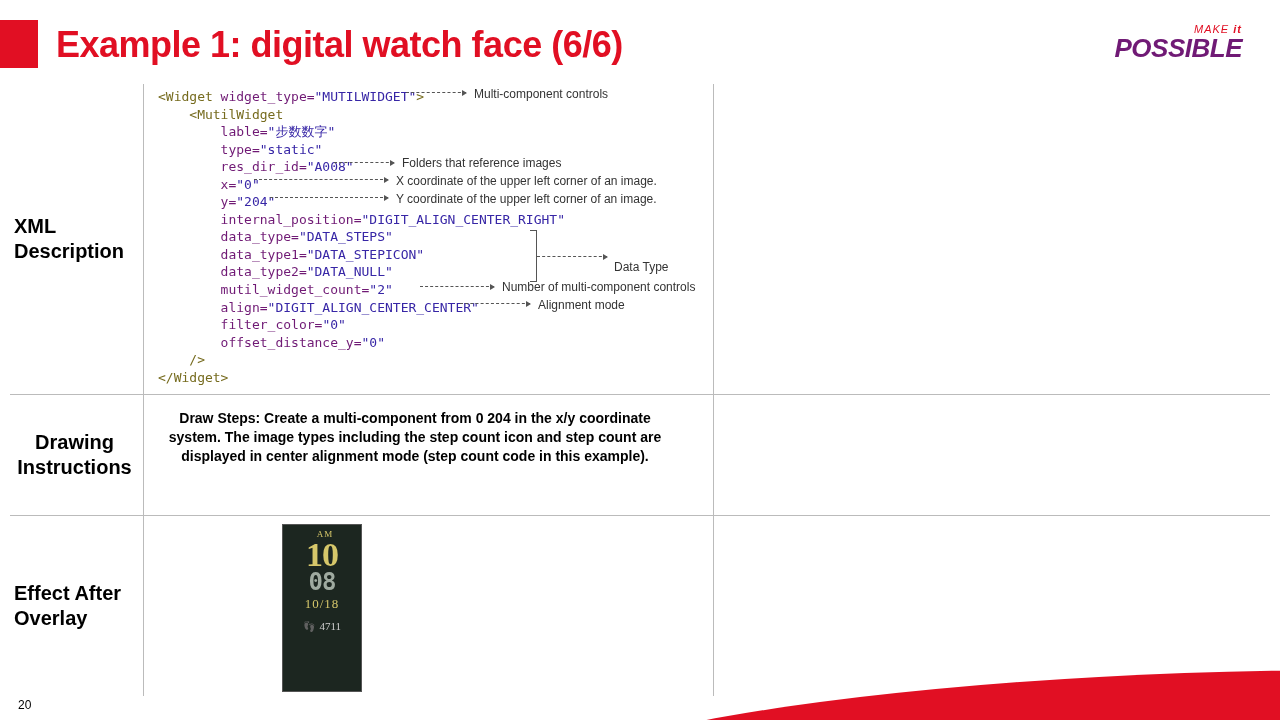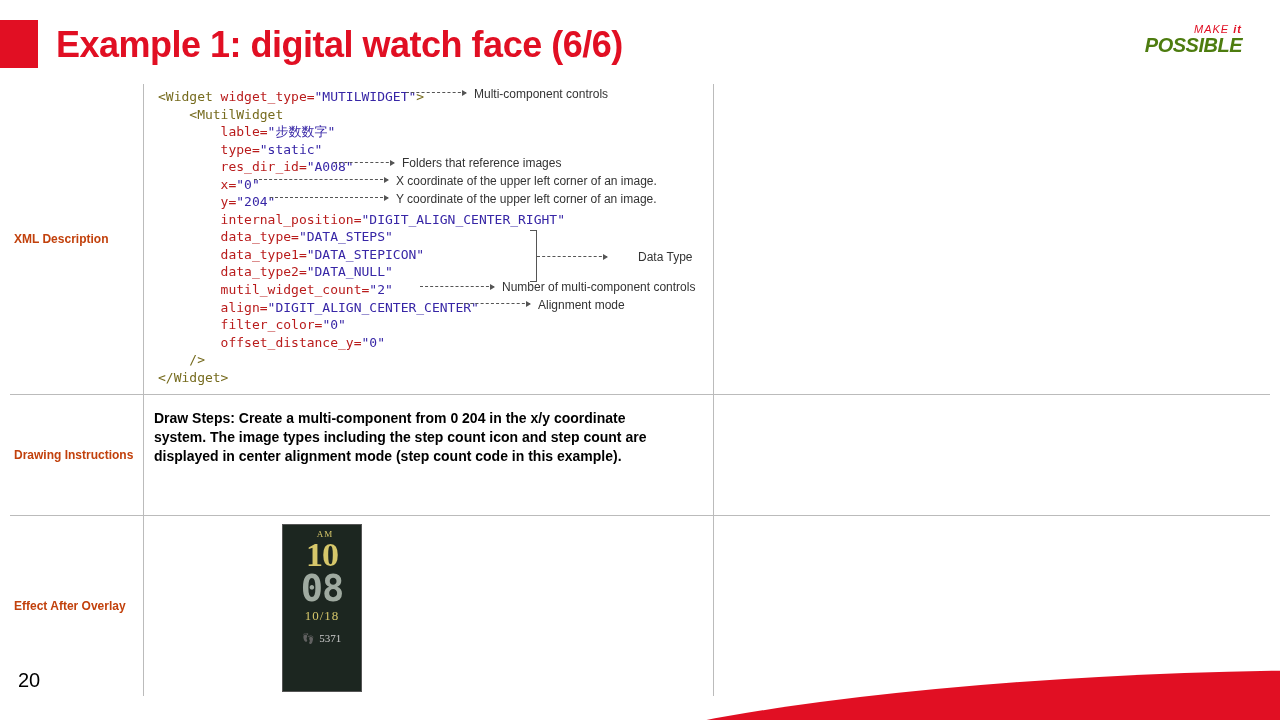--- a/index.html
+++ b/index.html
@@ -3,51 +3,51 @@
 <meta charset="utf-8">
 <style>
   * { box-sizing: border-box; margin: 0; padding: 0; }
   html, body { width: 1280px; height: 720px; font-family: "Segoe UI", Arial, sans-serif; background: #fff; overflow: hidden; }
   .slide { position: relative; width: 1280px; height: 720px; }
   .red-block { position: absolute; left: 0; top: 20px; width: 38px; height: 48px; background: #e10f23; }
   .title { position: absolute; left: 56px; top: 24px; font-size: 36px; font-weight: 700; color: #e10f23; letter-spacing: -0.5px; }
   .logo { position: absolute; right: 38px; top: 24px; text-align: right; line-height: 1; }
   .logo-top { font-size: 11px; font-style: italic; color: #e10f23; letter-spacing: 1px; }
   .logo-top b { font-weight: 700; }
-  .logo-main { font-size: 20px; font-weight: 800; font-style: italic; color: #4d7c0f; letter-spacing: -0.5px; }
-  .page-num { position: absolute; left: 18px; bottom: 28px; font-size: 20px; }
+  .logo-main { font-size: 26px; font-weight: 800; font-style: italic; color: #701a75; letter-spacing: -0.5px; }
+  .page-num { position: absolute; left: 18px; bottom: 8px; font-size: 12px; }
   .red-arc { position: absolute; right: -80px; bottom: -110px; width: 900px; height: 160px; background: #e10f23; border-top-left-radius: 900px 160px; }
 
   .table { position: absolute; left: 10px; top: 84px; width: 1260px; }
   .row { display: flex; }
   .label-col { width: 134px; padding: 4px 8px 4px 4px; border-right: 1px solid #bbb; display:flex; align-items:center; }
   .content-col { flex: 1; position: relative; padding: 4px 6px; border-right: 1px solid #bbb; }
   .spacer-col { width: 556px; }
   .hr { border-top: 1px solid #bbb; }
-  .label-text { font-size: 12px; font-weight: 700; color: #c2410c; line-height: 1.25; }
+  .label-text { font-size: 20px; font-weight: 700; color: #000000; line-height: 1.25; }
   .row-xml .label-col, .row-xml .content-col { height: 310px; }
-  .row-draw .label-col, .row-draw .content-col { height: 120px; }
+  .row-draw .label-col, .row-draw .content-col { height: 120px; text-align: center; }
   .row-effect .label-col, .row-effect .content-col { height: 180px; }
 
   .code { font-family: Consolas, monospace; font-size: 13px; line-height: 1.35; white-space: pre; color: #333; padding-left: 8px; }
   .tag { color: #766b1e; }
-  .attr { color: #b91c1c; }
+  .attr { color: #701a75; }
   .val { color: #3726a6; }
 
   .annot { position: absolute; font-size: 12px; color: #333; white-space: nowrap; }
   .arrow { position: absolute; border-top: 1px dashed #555; height: 0; }
   .arrow::after { content: ""; position: absolute; right: -1px; top: -3px; border-left: 5px solid #555; border-top: 3px solid transparent; border-bottom: 3px solid transparent; }
   .bracket { position: absolute; border: 1px solid #555; border-left: none; width: 7px; }
 
   .draw-text { font-size: 14px; font-weight: 700; max-width: 530px; line-height: 1.35; padding: 10px 4px; }
 
   .watch { position: absolute; left: 138px; top: 8px; width: 80px; height: 168px; background: #1c2620; border: 1px solid #555; font-family: serif; color: #d6c76a; text-align: center; }
   .watch .am { font-size: 9px; letter-spacing: 1px; margin-top: 4px; padding-left: 6px; }
   .watch .big { font-size: 34px; font-weight: 700; line-height: 0.95; letter-spacing: -1px; }
-  .watch .big2 { color: #9faaa0; font-family: monospace; font-size: 37px; line-height: 0.95; }
+  .watch .big2 { color: #9faaa0; font-family: monospace; font-size: 24px; line-height: 0.95; }
   .watch .date { font-size: 13px; font-family: Liberation Serif, serif; letter-spacing: 1px; margin-top: 2px; }
   .watch .steps { font-size: 11px; color: #ccc; margin-top: 8px; display:flex; justify-content:center; align-items:center; gap:4px; }
   .watch .steps::before { content: "👣"; font-size: 10px; filter: grayscale(1); }
 </style>
 </head>
 <body>
 
 <div class="slide">
   <div class="red-block"></div>
   <div class="title">Example 1: digital watch face (6/6)</div>
@@ -88,21 +88,21 @@
         <div class="annot" style="left:258px; top:72px;">Folders that reference images</div>
 
         <div class="arrow" style="left:110px; top:95px; width:134px;"></div>
         <div class="annot" style="left:252px; top:90px;">X coordinate of the upper left corner of an image.</div>
 
         <div class="arrow" style="left:126px; top:113px; width:118px;"></div>
         <div class="annot" style="left:252px; top:108px;">Y coordinate of the upper left corner of an image.</div>
 
         <div class="bracket" style="left:386px; top:146px; height:52px;"></div>
         <div class="arrow" style="left:393px; top:172px; width:70px;"></div>
-        <div class="annot" style="left:470px; top:166px;margin-left:24px;">Data Type</div>
+        <div class="annot" style="left:470px; top:176px;">Data Type</div>
 
         <div class="arrow" style="left:276px; top:202px; width:74px;"></div>
         <div class="annot" style="left:358px; top:196px;">Number of multi-component controls</div>
 
         <div class="arrow" style="left:316px; top:219px; width:70px;"></div>
         <div class="annot" style="left:394px; top:214px;">Alignment mode</div>
       </div>
       <div class="spacer-col"></div>
     </div>
 
@@ -124,21 +124,21 @@
       <div class="label-col">
           <div class="label-text">Effect After Overlay</div>
         </div>
       <div class="content-col">
         <div class="watch">
           <div class="am">AM</div>
           <div class="big">10</div>
           <div class="big big2">08</div>
           <div class="date">10/18</div>
           <div class="steps">
-              <span>5371</span>
+              <span>4711</span>
             </div>
         </div>
       </div>
       <div class="spacer-col"></div>
     </div>
 
   </div>
 
   <div class="page-num">20</div>
   <div class="red-arc"></div>

